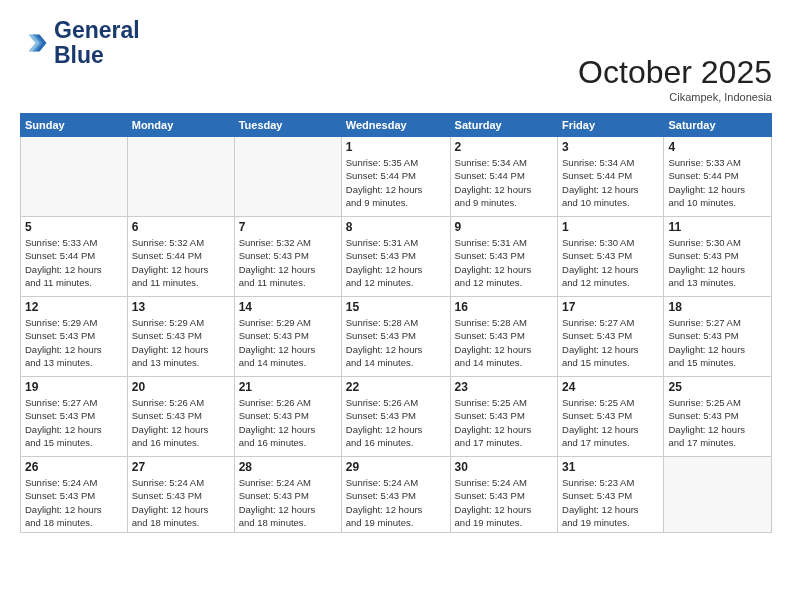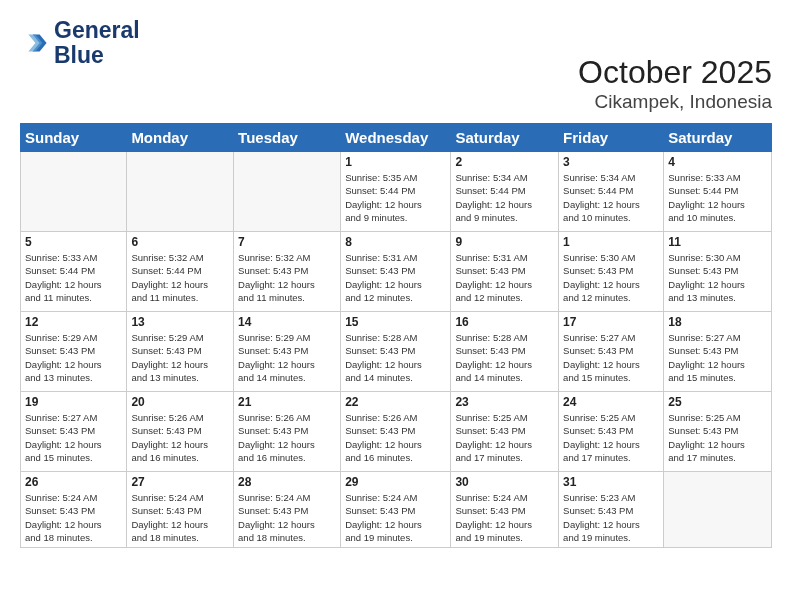--- a/index.html
+++ b/index.html
@@ -40,35 +40,35 @@
     .title-block {
       text-align: right;
       margin-top: 36px;
     }
     .month-title {
       font-size: 32px;
       font-weight: normal;
       color: #222;
     }
     .location-title {
-      font-size: 19px;
+      font-size: 11px;
       color: #444;
     }
     .calendar {
       width: 100%;
       border-collapse: collapse;
       font-size: 10.5px;
     }
     .calendar th {
       background: #2a6cb5;
       color: white;
       padding: 5px 4px;
       text-align: left;
       font-weight: bold;
-      font-size: 15px;
+      font-size: 11px;
       border: 1px solid #2a6cb5;
       margin-left: 36px;
     }
     .calendar td {
       border: 1px solid #ccc;
       vertical-align: top;
       padding: 3px 4px;
       width: 113px;
       height: 80px;
       background: white;

